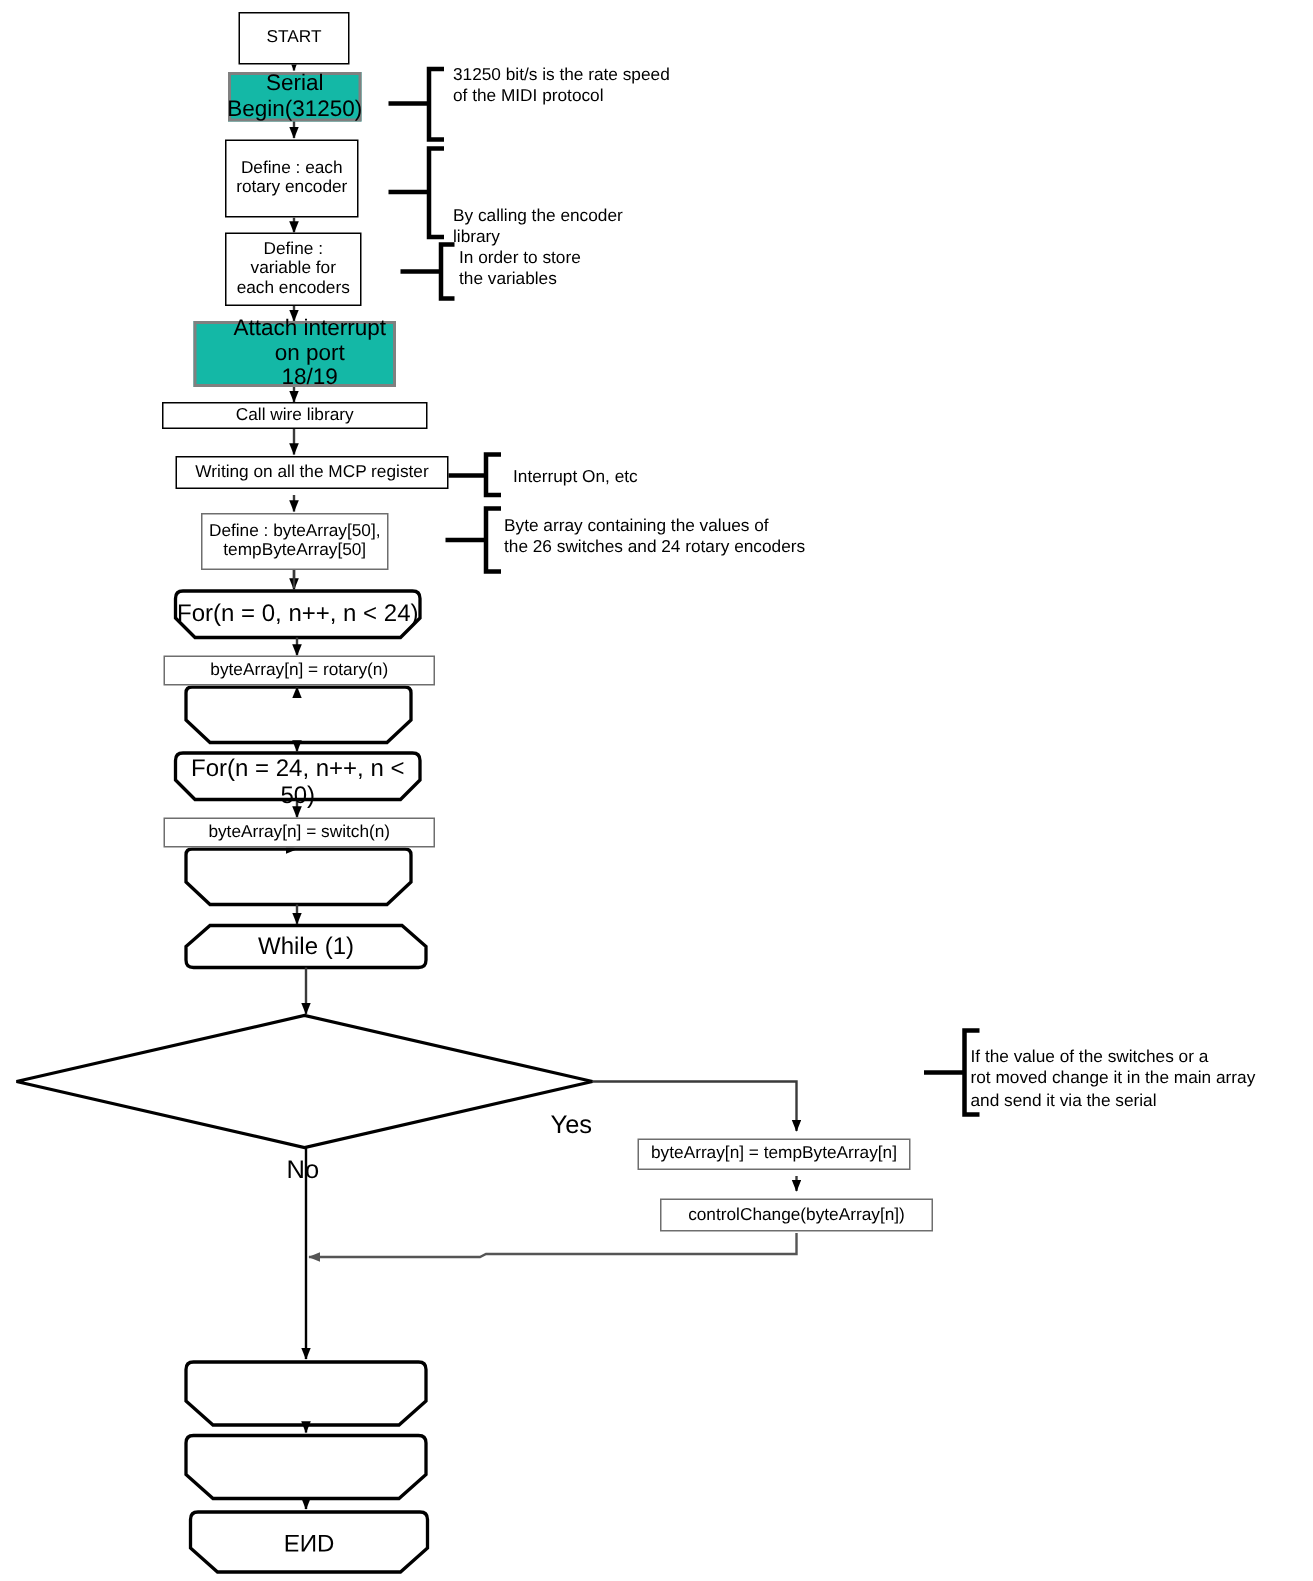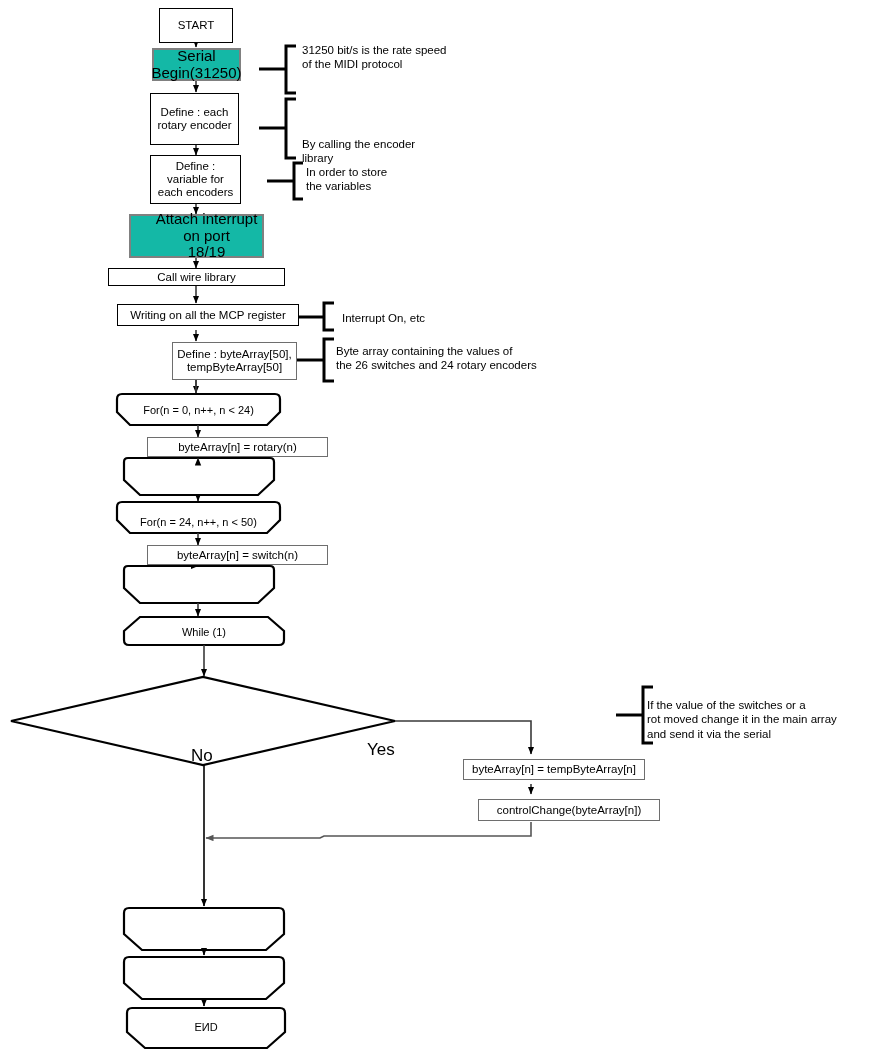--- a/index.html
+++ b/index.html
@@ -43,29 +43,28 @@
   }
   .rect-gray {
     border: 2px solid #808080;
     background: #14b8a6;
     font-size: 15px;
   }
   .rect-thin-gray {
     border: 1px solid #6e6e6e;
     background: #ffffff;
     font-size: 11.5px;
-    margin-left: 38px;
   }
   .shape-label {
     position: absolute;
     display: flex;
     align-items: center;
     justify-content: center;
     text-align: center;
-    font-size: 11px;
+    font-size: 16px;
     pointer-events: none;
   }
   .flip-v {
     transform: scaleY(-1);
   }
   .note {
     position: absolute;
     font-size: 11.5px;
     line-height: 1.25;
     white-space: pre-line;
@@ -233,21 +232,21 @@
 
 
   <div class="shape-label" style="left:124px; top:910px; width:160px; height:34px;"></div>
 
   <div class="shape-label" style="left:124px; top:959px; width:160px; height:34px;"></div>
 
   <div class="shape-label flip-v" style="left:127px; top:1012px; width:158px; height:30px;">END</div>
 
   <div class="edge-label" style="left:367px; top:740px;">Yes</div>
 
-  <div class="edge-label" style="left:164px; top:746px;padding-left:27px;">No</div>
+  <div class="edge-label" style="left:164px; top:770px;padding-left:27px;">No</div>
 
   <div class="note" style="left:302px; top:43px; width:240px;">31250 bit/s is the rate speed
 of the MIDI protocol</div>
 
   <div class="note" style="left:302px; top:107px; width:230px;margin-top:30px;">By calling the encoder
 library</div>
 
   <div class="note" style="left:306px; top:165px; width:220px;">In order to store
 the variables</div>
 

